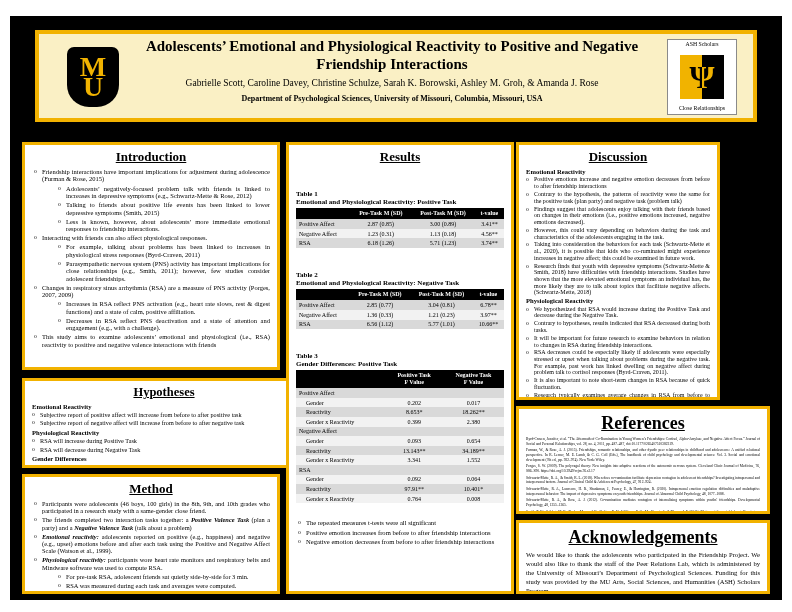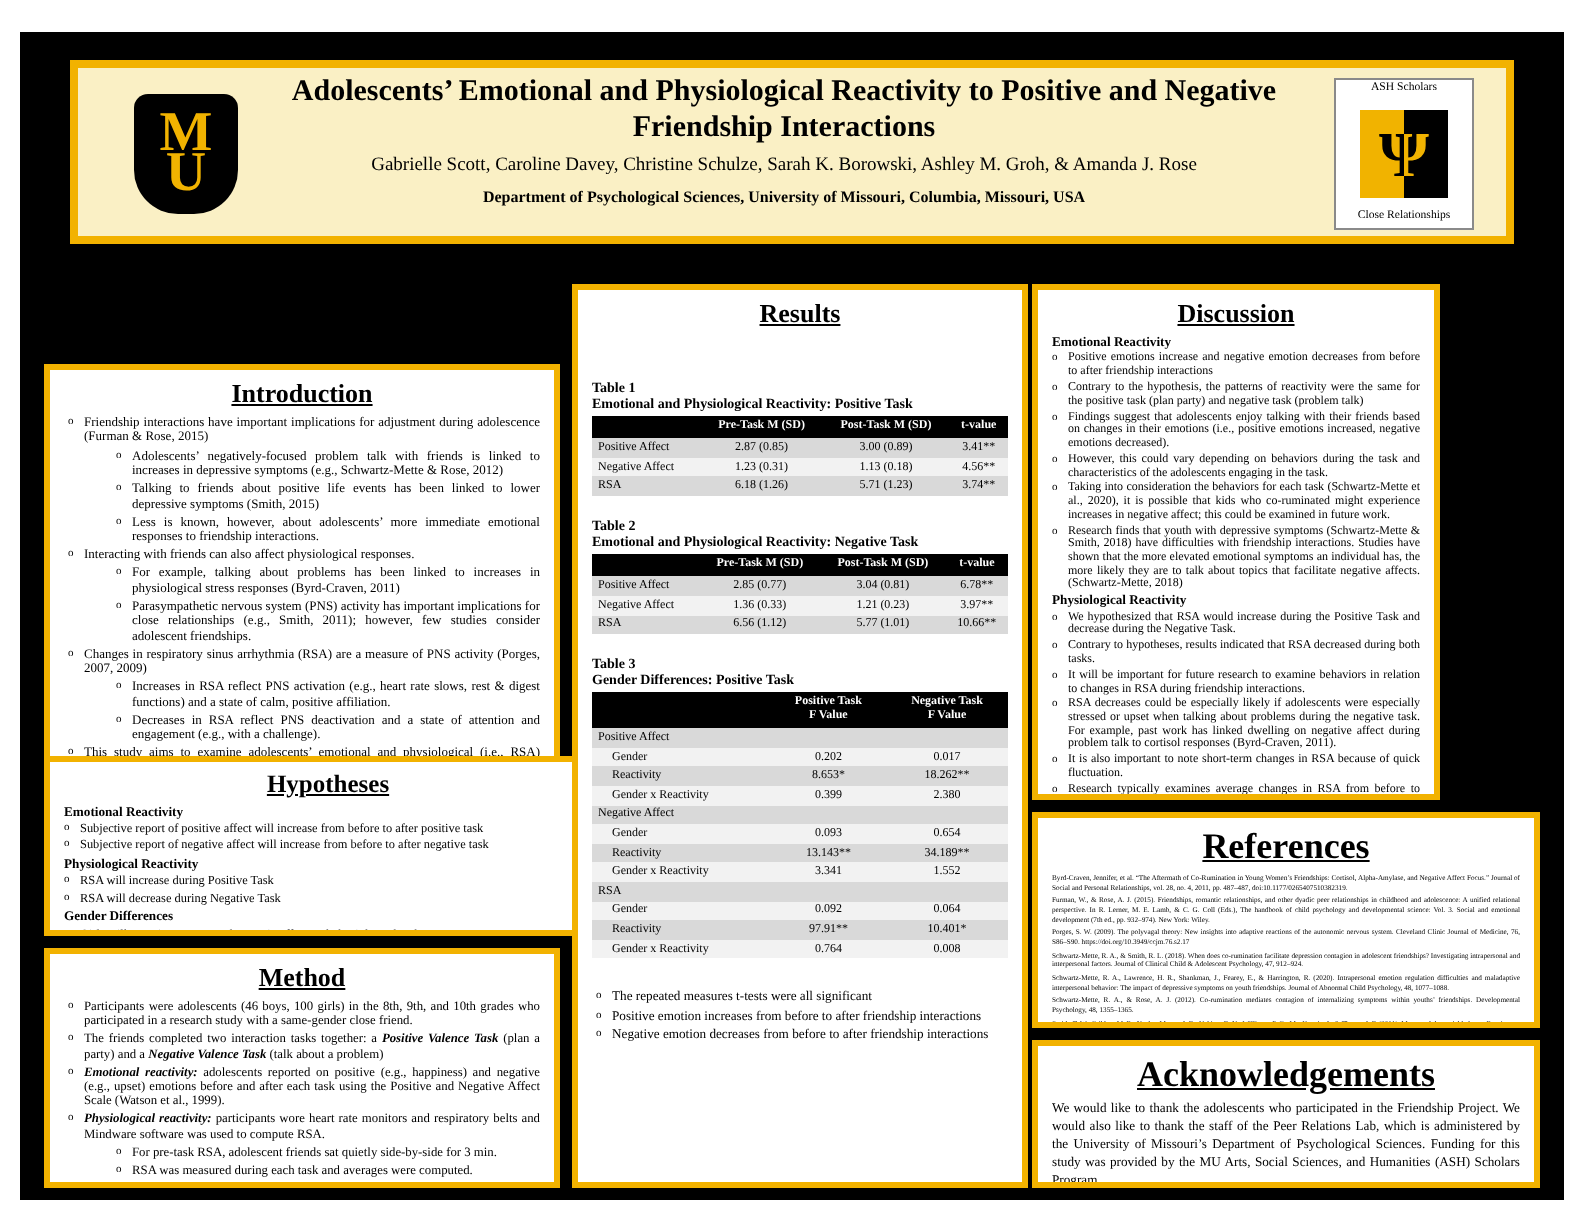--- a/index.html
+++ b/index.html
@@ -33,21 +33,21 @@
     text-align:center;font-size:32px;font-weight:bold;line-height:1;}
   .psi-half.left span{left:0;color:#000;}
   .psi-half.right span{left:-22px;color:#F1B300;}
 
   
   .panel{position:absolute;background:#fff;border:3px solid #F2B200;box-sizing:border-box;
     padding:3px 7px;overflow:hidden;}
   .sec-title{text-align:center;font-weight:bold;font-size:13px;text-decoration:underline;
     margin:1px 0 3px 0;}
 
-  .p-intro{left:12px;top:126px;width:258px;height:228px;margin-top:40px;}
+  .p-intro{left:12px;top:126px;width:258px;height:228px;}
   .p-hypo{left:12px;top:362px;width:284px;height:90px;}
   .p-method{left:12px;top:458px;width:258px;height:120px;}
   .p-results{left:276px;top:126px;width:228px;height:452px;}
   .p-disc{left:506px;top:126px;width:204px;height:258px;}
   .p-refs{left:506px;top:390px;width:254px;height:108px;}
   .p-ack{left:506px;top:504px;width:254px;height:74px;}
 
   
   .b{display:flex;font-size:6.5px;line-height:1.15;margin:1.6px 0;text-align:justify;}
   .b .marker{flex:0 0 8px;font-size:5.5px;}
@@ -57,21 +57,21 @@
   .hdr{font-weight:bold;margin-top:3px;margin-bottom:1px;display:block;}
   .bi{font-style:italic;}
   .p-hypo .b{font-size:6.2px;margin:1px 0;text-align:left;}
   .p-hypo .hdr{font-size:6.6px;margin-top:2.5px;}
   .p-hypo .sec-title{font-size:12.5px;margin-bottom:1px;}
   .p-disc .b{font-size:6px;line-height:1.12;margin:1.1px 0;}
   .p-disc .hdr{font-size:6.6px;}
   .p-method .b{font-size:6.4px;}
 
   
-  .tblock{margin-top:12px;}
+  .tblock{margin-top:24px;}
   .tblock.first{margin-top:26px;}
   .tlabel{font-size:7px;font-weight:bold;line-height:1.1;}
   .tcap{font-size:7px;font-weight:bold;line-height:1.1;margin-bottom:2px;}
   table.tbl{width:100%;border-collapse:collapse;font-size:6px;}
   table.tbl th{background:#000;color:#fff;font-weight:bold;padding:2px 3px;
     text-align:center;white-space:pre-line;line-height:1.15;}
   table.tbl td{padding:1.8px 3px;text-align:center;}
   table.tbl td:first-child{text-align:left;}
   table.tbl tbody tr:nth-child(odd){background:#D9D9D9;}
   table.tbl tbody tr:nth-child(even){background:#F2F2F2;}

